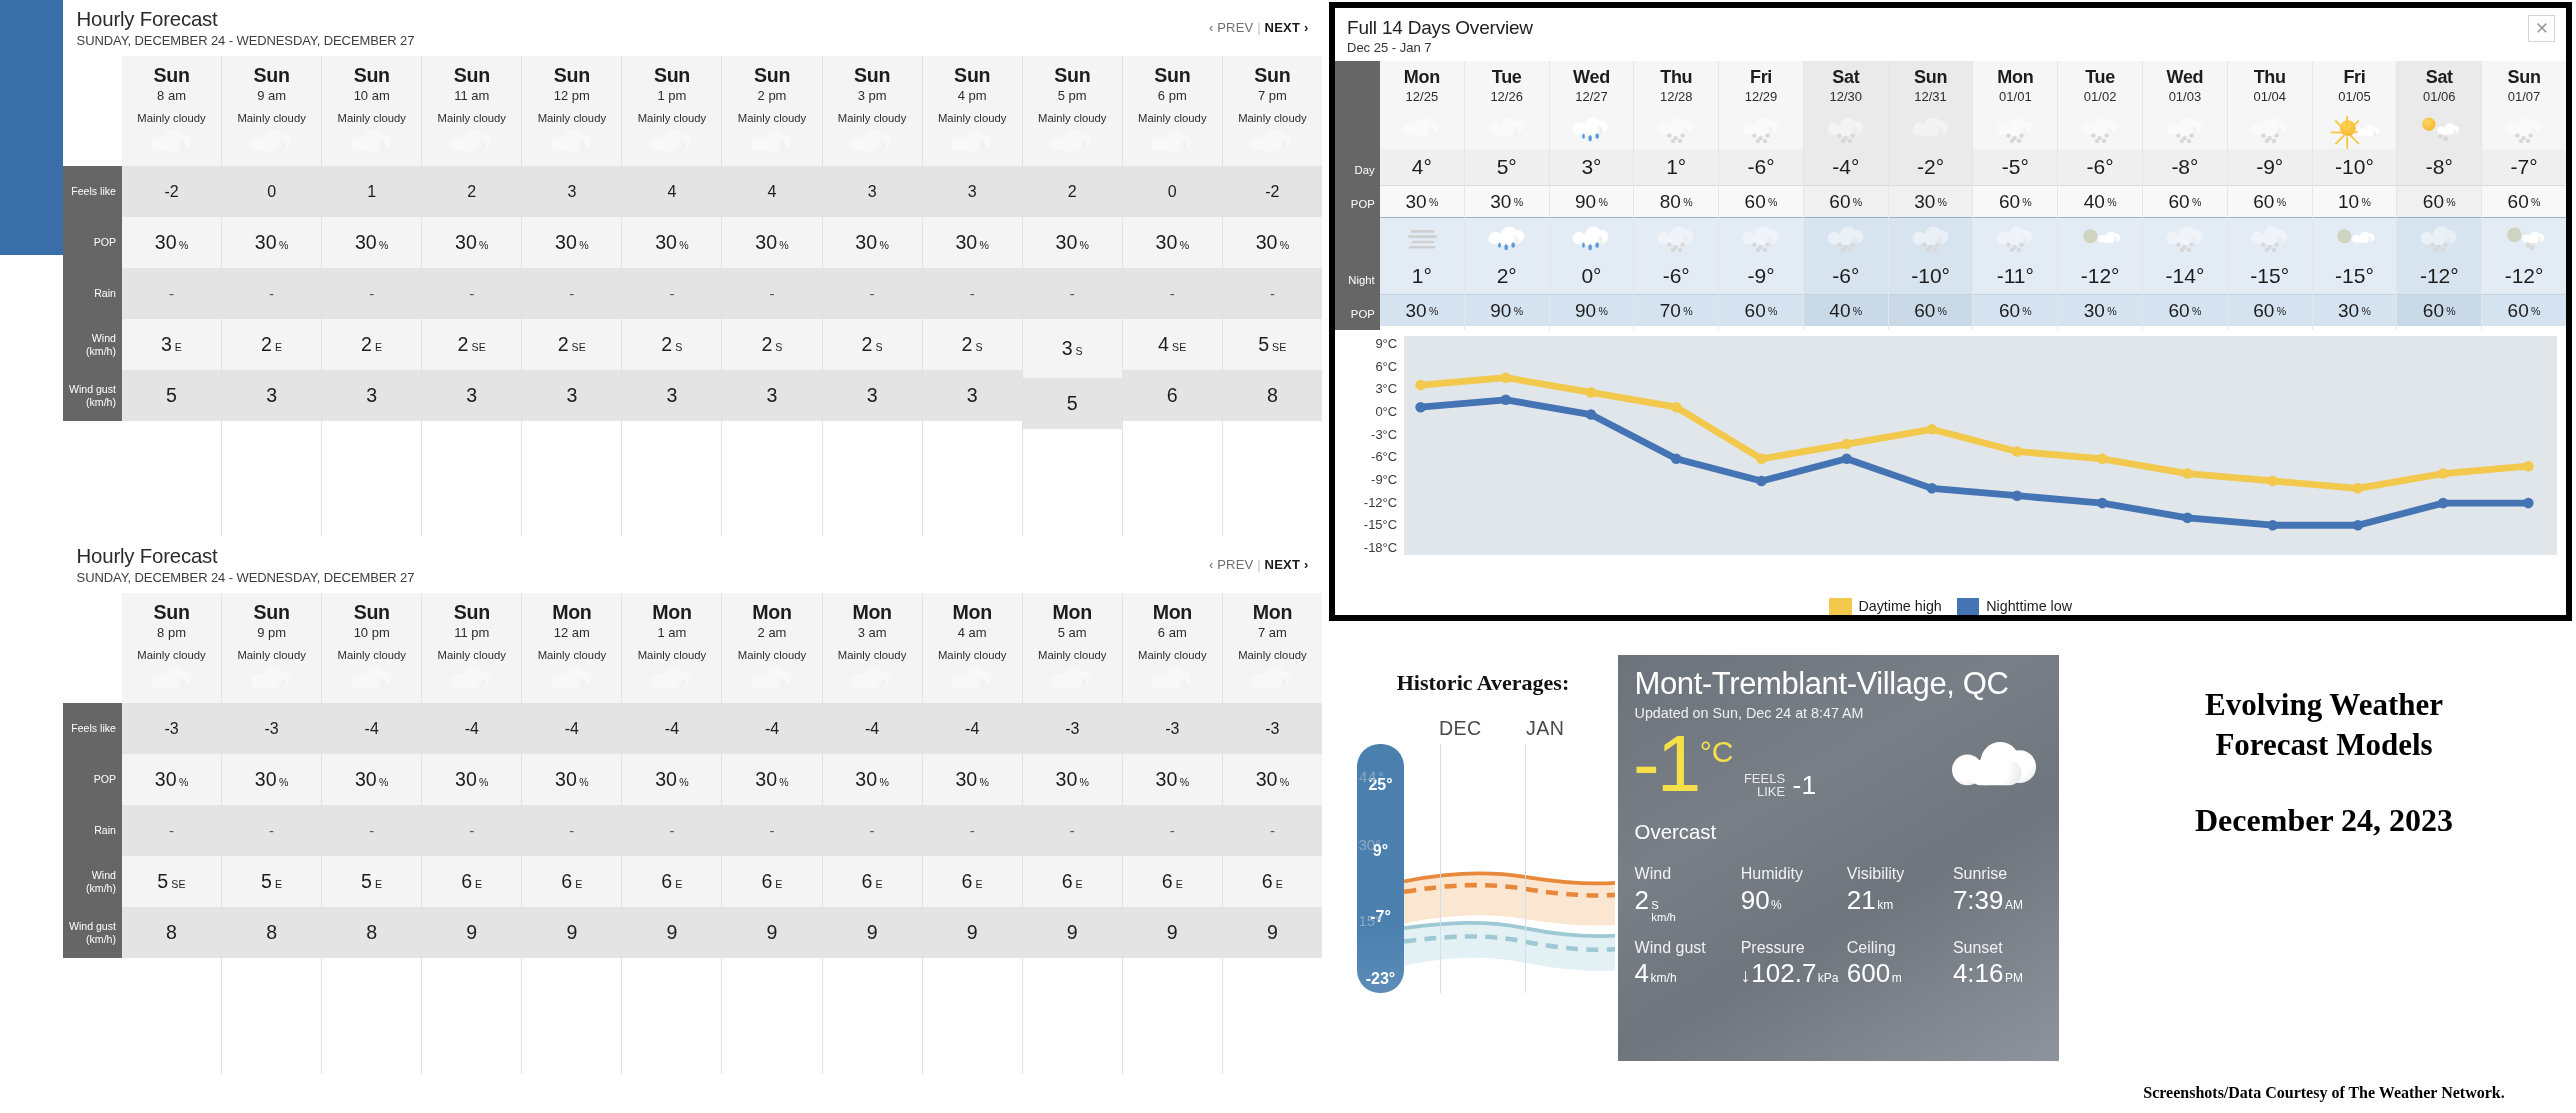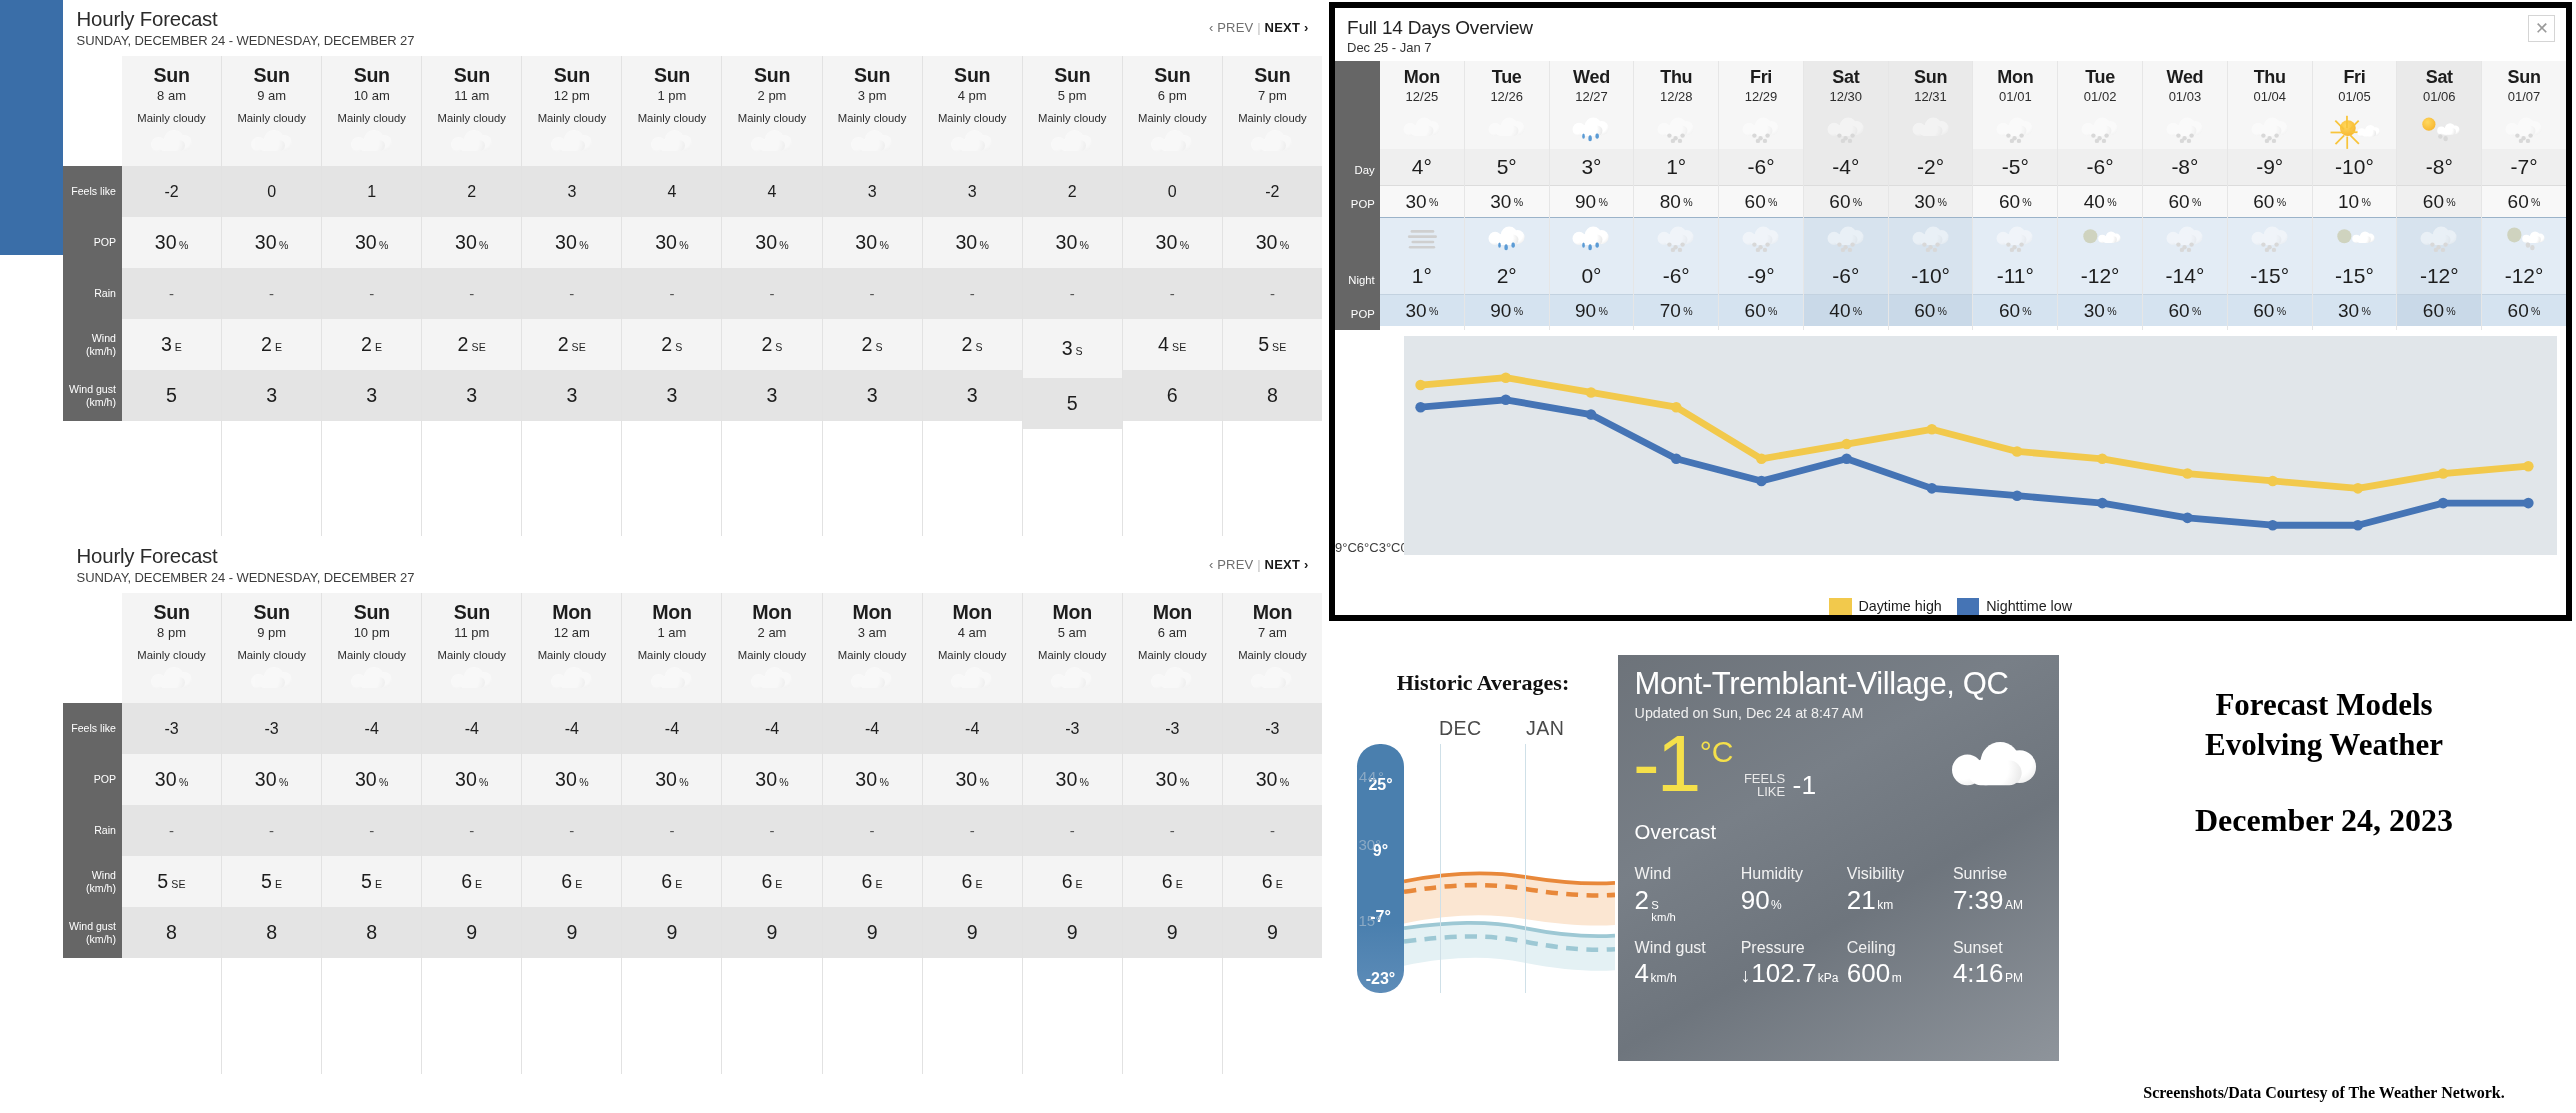--- a/index.html
+++ b/index.html
@@ -207,21 +207,21 @@
     background: #d5e3f0; height: 32px; font-size: 19px; color: #1d1d1d;
     display: flex; align-items: center; justify-content: center;
     border-top: 0.8px solid #c3d2e0;
   }
   .pop-u { font-size: 10.6px; margin-left: 2.3px; }
 
   
   .ov-chart { display: flex; padding: 6px 0 0 0; }
   .ov-yaxis {
     width: 69px; flex: 0 0 69px;
-    display: flex; flex-direction: row; justify-content: space-between;
+    display: flex; flex-direction: column; justify-content: space-between;
     align-items: flex-end;
     padding-right: 6.8px;
     font-size: 13px; color: #3c3c3c;
   }
   .ov-plot { flex: 1 1 auto; background: #e1e6ea; position: relative; height: 219px; margin-right: 10.6px; }
   .ov-legend {
     display: flex; align-items: center; justify-content: center;
     gap: 15px; padding: 9px 0 0 0; font-size: 14.3px; color: #1d1d1d;
   }
   .ov-legend .sw { width: 22.6px; height: 16.6px; display: inline-block; margin-right: 6.8px; vertical-align: middle; }
@@ -1973,19 +1973,19 @@
       </div>
       <div class="cc-stat">
         <div class="k">Sunset</div>
         <div class="v">4:16<sup>PM</sup></div>
       </div>
     </div>
 </div>
 
 <div id="right-text">
   <div class="rt-head">
+    <div>Evolving Weather</div>
     <div>Forecast Models</div>
-    <div>Evolving Weather</div>
   </div>
   <div class="rt-date">December 24, 2023</div>
   <div class="rt-credit">Screenshots/Data Courtesy of The Weather Network.</div>
 </div>
 
 
 </body></html>

